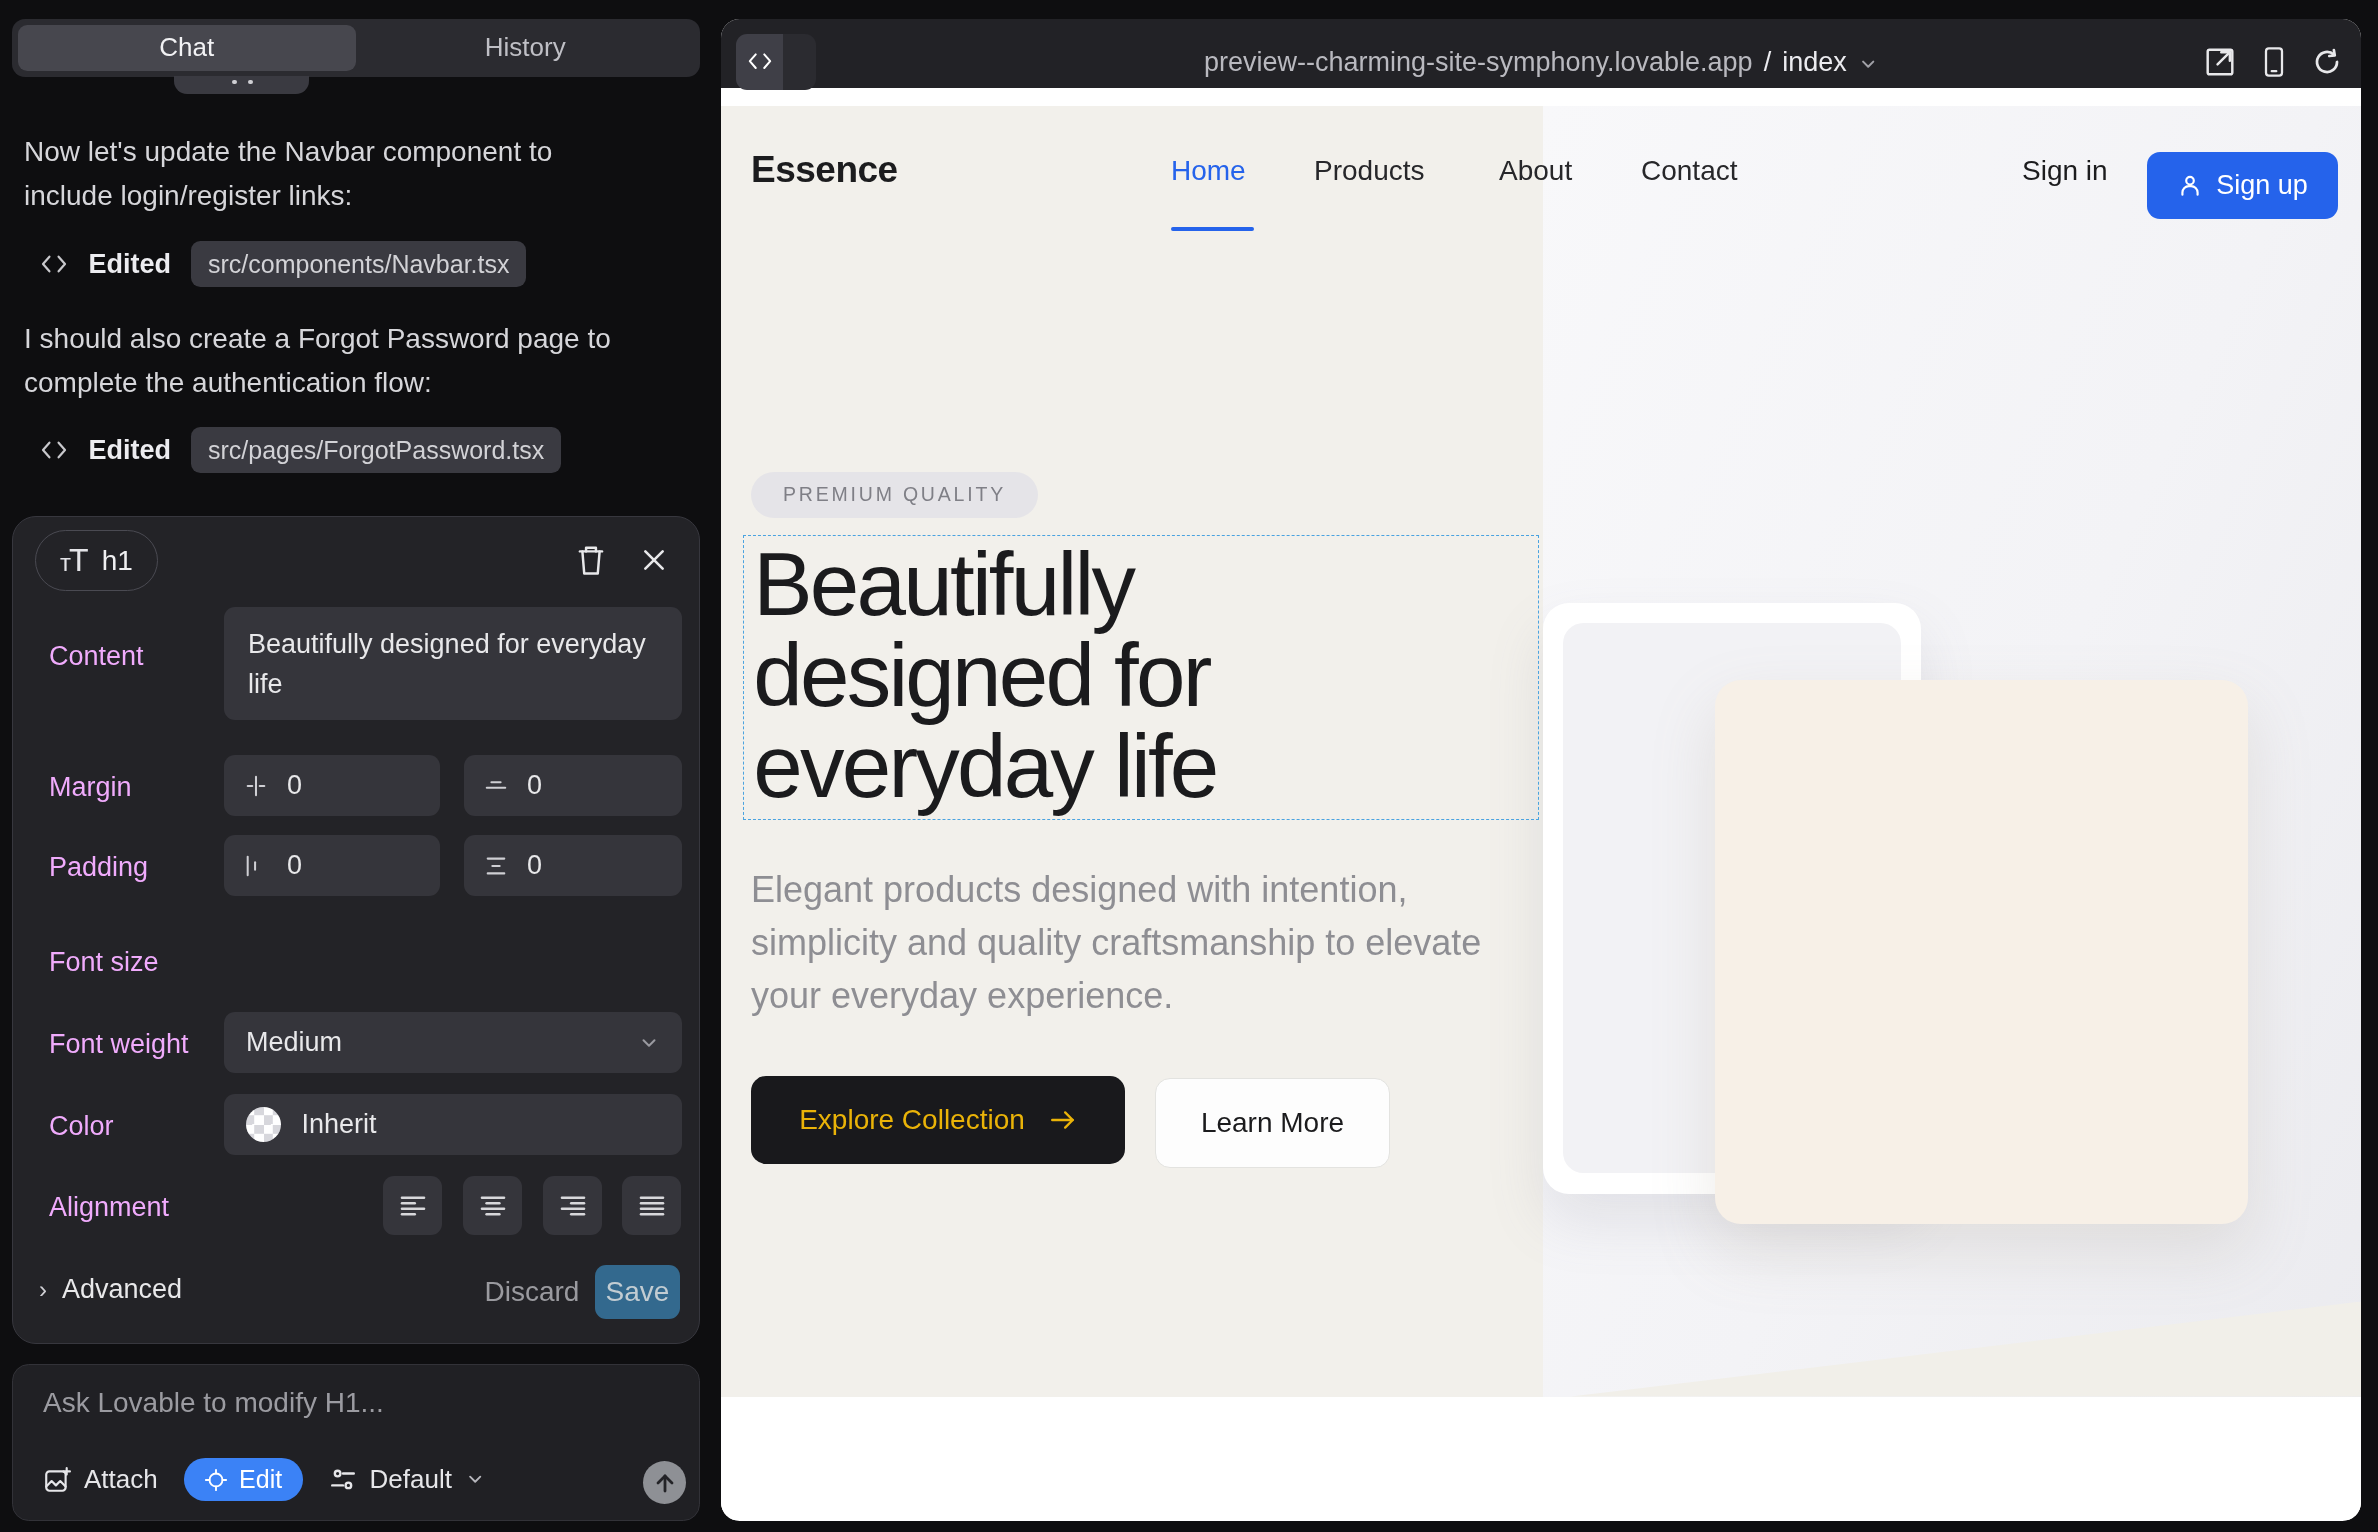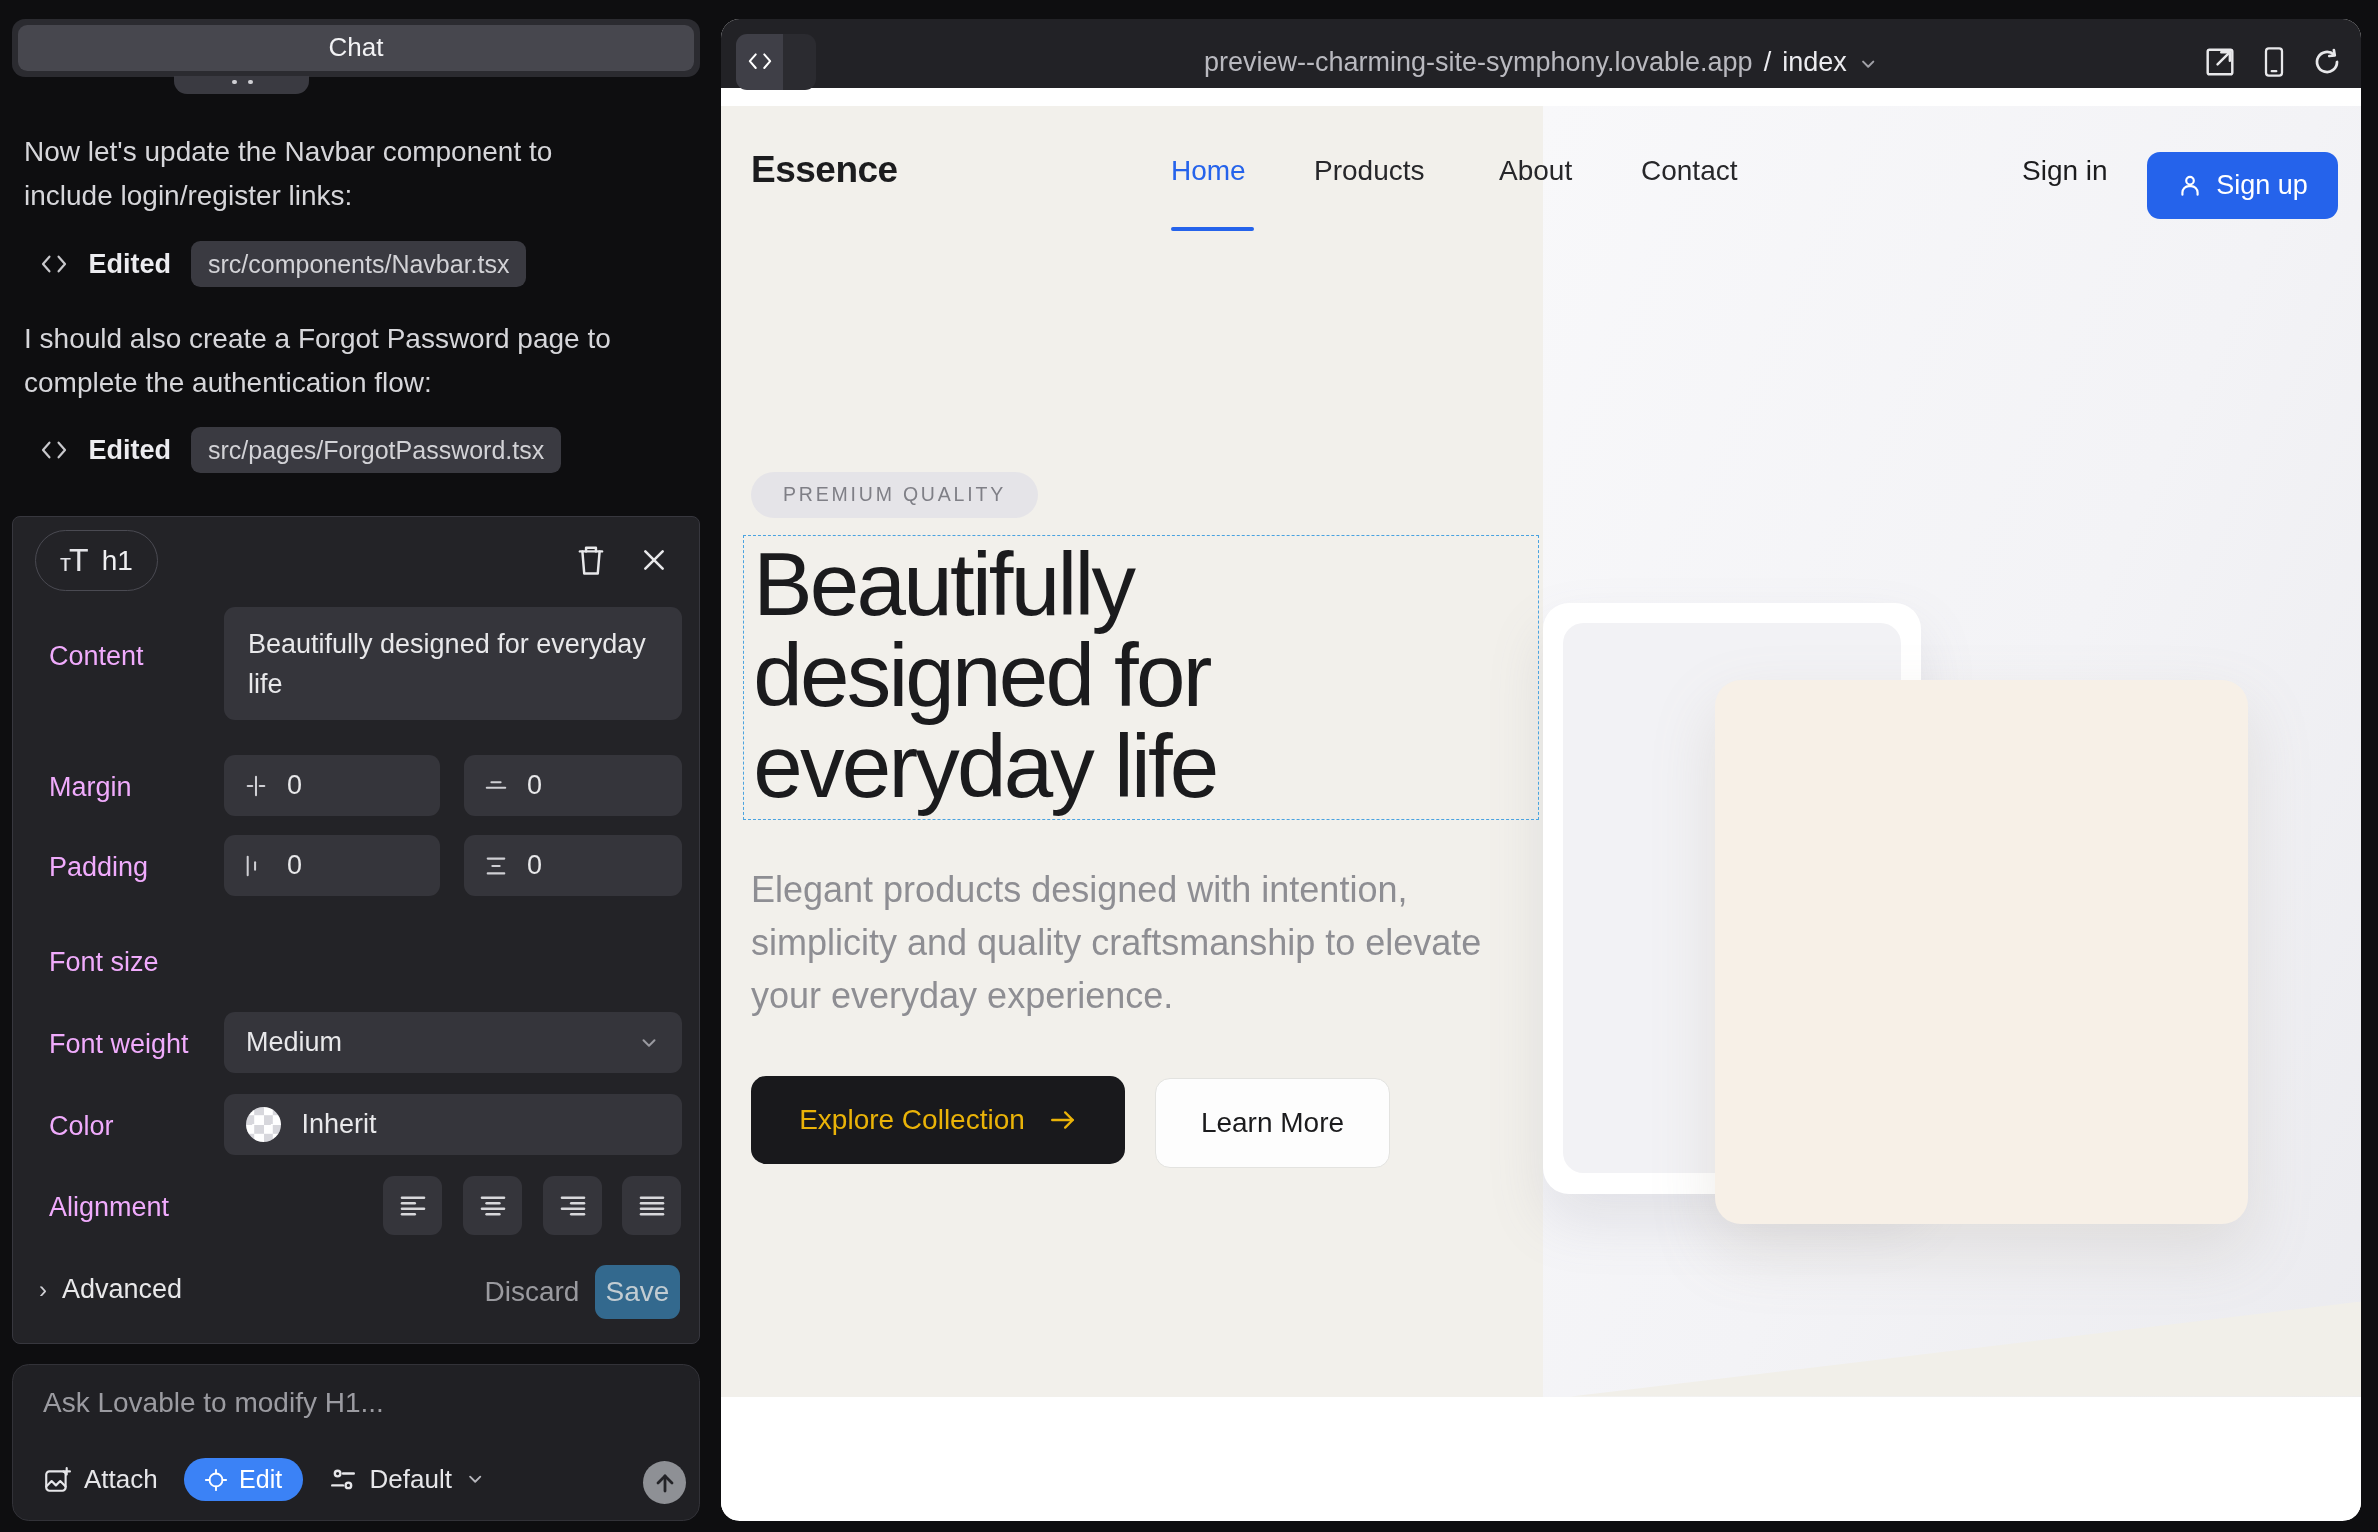--- a/index.html
+++ b/index.html
@@ -25,21 +25,21 @@
   .msg2 { top:317px; }
 
   .edited-row { left:40px; height:46px; display:flex; align-items:center; gap:20.4px; }
   .edited-row1 { top:241px; }
   .edited-row2 { top:427px; }
   .edited-label { font-size:27px; font-weight:bold; color:#ececf0; }
   .file-badge { background:#3a3a41; border-radius:9.3px; padding:8.3px 16.7px; font-size:25px; color:#d2d2d6; }
   .code-glyph { color:#c8c8cc; display:flex; align-items:center; }
 
   
-  .editor { left:12px; top:516px; width:688px; height:828px; background:#232327; border:0.9px solid #37373e; border-radius:8px; }
+  .editor { left:12px; top:516px; width:688px; height:828px; background:#232327; border:0.9px solid #37373e; border-radius:24px; }
   .tag-pill { left:22px; top:13px; height:61px; border:1.4px solid #4a4a52; border-radius:31px; display:flex; align-items:center; gap:15px; padding:0 24px; color:#f0f0f2; }
   .tagpill-icon { font-size:24px; color:#e4e4e8; letter-spacing:-1.9px; }
   .tagpill-icon .bigT { font-size:32px; }
   .tag-name { font-size:28px; }
   .icon-btn { width:41px; height:41px; display:flex; align-items:center; justify-content:center; color:#e8e8ea; }
   .trash-btn { left:557px; top:22px; }
   .close-btn { left:620px; top:22px; }
 
   .fld-label { left:36px; font-size:27px; color:#f0abfc; }
   .fld { left:211px; width:458px; background:#35353b; border-radius:11px; color:#e8e8ea; }
@@ -122,20 +122,23 @@
 
   svg { display:block; }
 </style>
 </head>
 <body>
 
 <div class="abs tabbar">
   <div class="tab active">
       <span>Chat</span>
     </div>
+  <div class="tab">
+      <span>History</span>
+    </div>
 </div>
 
 <div class="abs partial-pill">
   <span class="dot" style="left:58px;"></span>
   <span class="dot" style="left:74px;"></span>
 </div>
 
 <div class="abs chat-msg msg1">Now let's update the Navbar component to include login/register links:</div>
 
 <div class="abs edited-row edited-row1">

